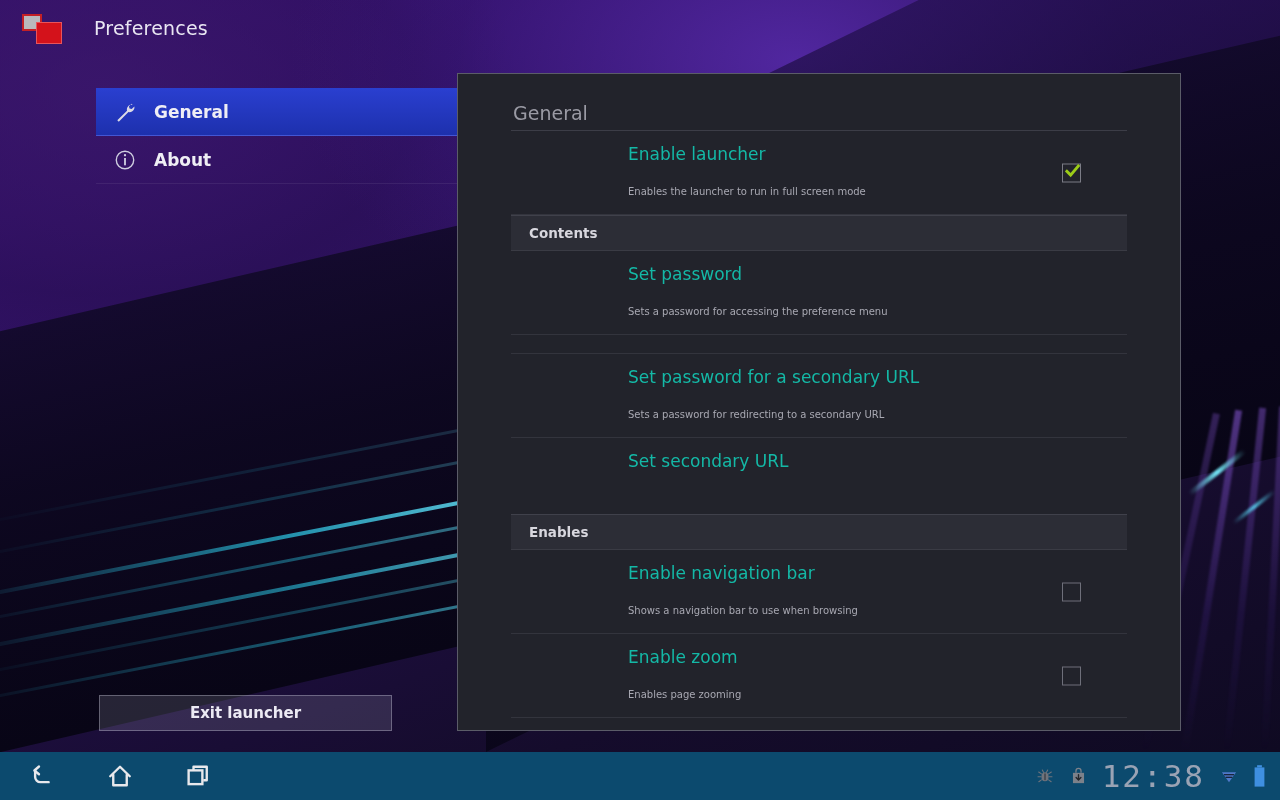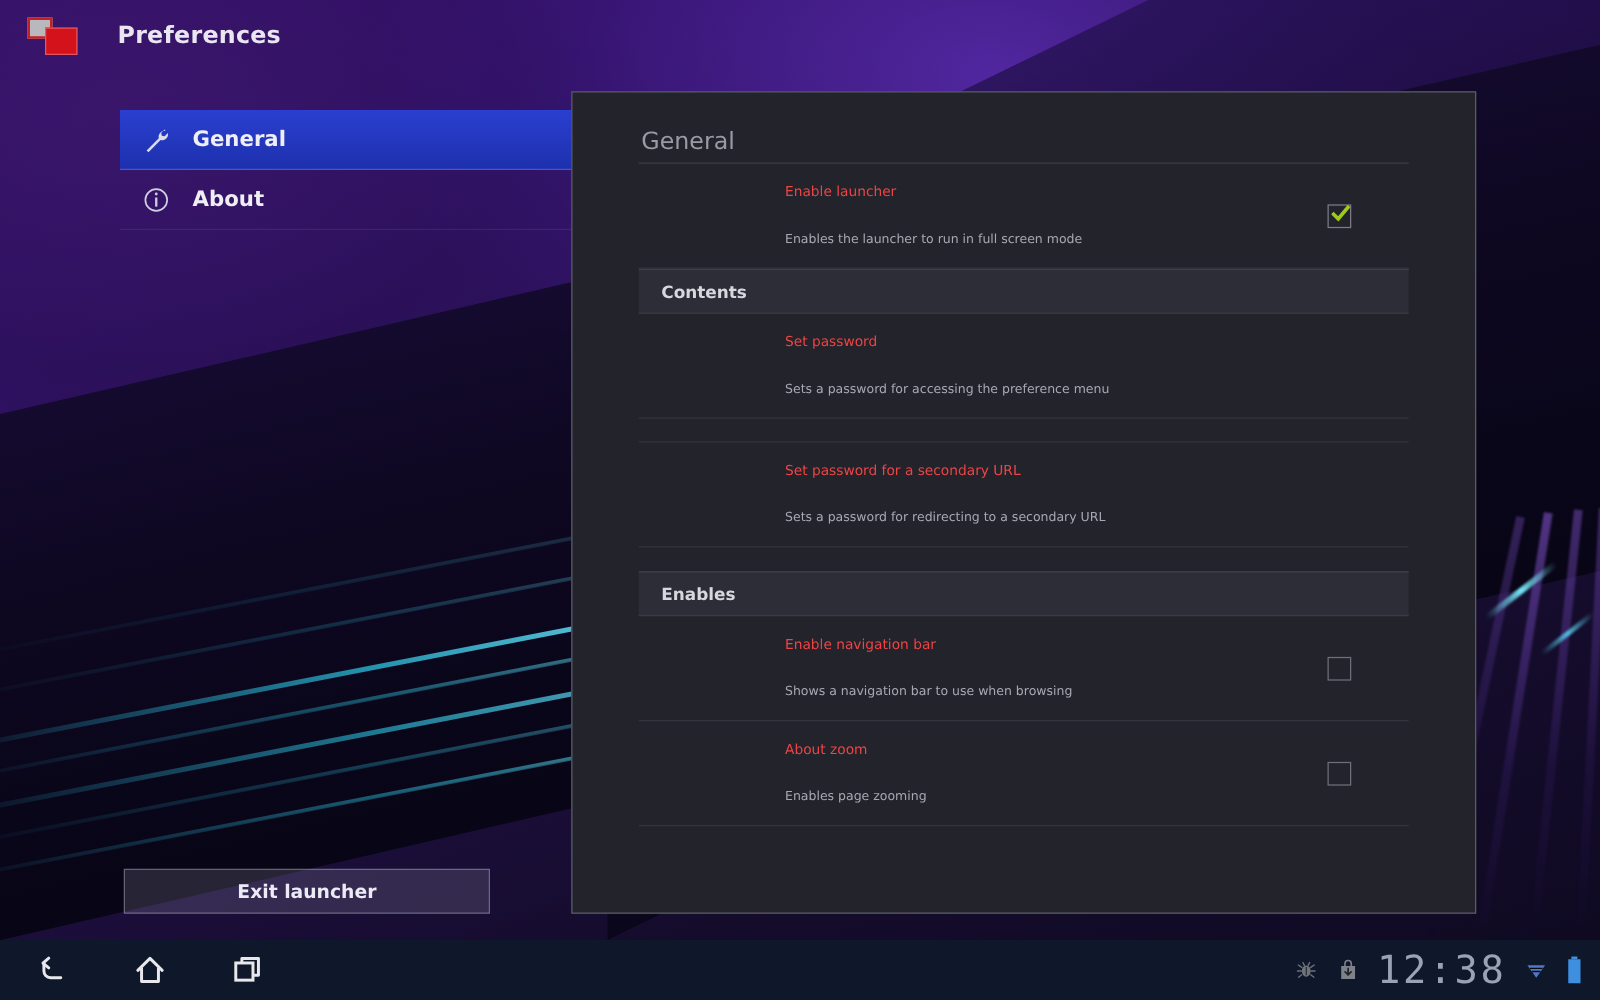--- a/index.html
+++ b/index.html
@@ -77,21 +77,21 @@
   }
   #app-icon .sq-gray {
     position:absolute; left:0; top:2px; width:20px; height:17px;
     background:#b9b9bd; border:2px solid #c32026;
   }
   #app-icon .sq-red {
     position:absolute; left:14px; top:10px; width:26px; height:22px;
     background:#d4121b; border:1px solid #e8545a;
   }
   #app-title {
-    margin-left:32px; color:#e9e6f2; font-size:19px; font-weight:bold;
+    margin-left:32px; color:#e9e6f2; font-size:19px; font-weight:normal;
     letter-spacing:.2px;
   }
 
   
   #sidebar {
     position:absolute; left:96px; top:88px; width:460px; z-index:5;
   }
   .side-item {
     position:relative; height:48px; display:flex; align-items:center;
     padding-left:14px; border-bottom:1px solid rgba(255,255,255,0.07);
@@ -129,21 +129,21 @@
   }
 
   .list { padding:0; }
 
   .row {
     position:relative; padding:12px 70px 13px 117px; min-height:57px;
     border-bottom:1px solid #33343d;
     margin:0 53px;
   }
   .row.no-rule { border-bottom:1px solid transparent; }
-  .row .title { color:#ef4444; font-size:11px; line-height:22px; }
+  .row .title { color:#14b8a6; font-size:17px; line-height:22px; }
   .row .summary { color:#a8a8b2; font-size:10px; line-height:19px; margin-top:17px; }
 
   .section-head {
     margin:0 53px; background:#2c2d36;
     border-top:1px solid #40414b; border-bottom:1px solid #3a3b44;
     padding:7px 0 8px 18px;
   }
   .section-head .t { color:#d8d7de; font-size:13.5px; font-weight:bold; }
 
   .checkbox {
@@ -155,21 +155,21 @@
     position:absolute; left:2px; top:-1px; width:15px; height:15px;
   }
 
   
   .gap { height:19px; margin:0 53px; border-bottom:1px solid #33343d; }
   .gap.last { border-bottom:none; }
 
   
   #sysbar {
     position:absolute; left:0; top:752px; width:1280px; height:48px;
-    background:#0f172a; display:flex; align-items:center; z-index:9;
+    background:#0c4a6e; display:flex; align-items:center; z-index:9;
   }
   #navkeys { display:flex; align-items:center; gap:38px; margin-left:22px; }
   .navkey { width:40px; height:40px; display:flex; align-items:center; justify-content:center; }
   #sysstatus {
     margin-left:auto; margin-right:14px; display:flex; align-items:center; gap:14px;
   }
   #clock {
     color:#9aa3b4; font-size:31px; letter-spacing:2px;
     font-family:"DejaVu Sans Mono", monospace;
   }
@@ -262,35 +262,38 @@
         <div class="summary">Sets a password for accessing the preference menu</div>
       </div>
 
       <div class="gap"></div>
 
       <div class="row">
         <div class="title">Set password for a secondary URL</div>
         <div class="summary">Sets a password for redirecting to a secondary URL</div>
       </div>
 
+      <div class="row no-rule">
+        <div class="title">Set secondary URL</div>
+      </div>
       <div class="gap last"></div>
 
       <div class="section-head">
         <span class="t">Enables</span>
       </div>
 
 
       <div class="row">
         <div class="title">Enable navigation bar</div>
         <div class="summary">Shows a navigation bar to use when browsing</div>
         <div class="checkbox"></div>
       </div>
 
       <div class="row">
-        <div class="title">About zoom</div>
+        <div class="title">Enable zoom</div>
         <div class="summary">Enables page zooming</div>
         <div class="checkbox"></div>
       </div>
 
     </div>
   </div>
 
   <div id="sysbar">
 
     <div id="navkeys">

